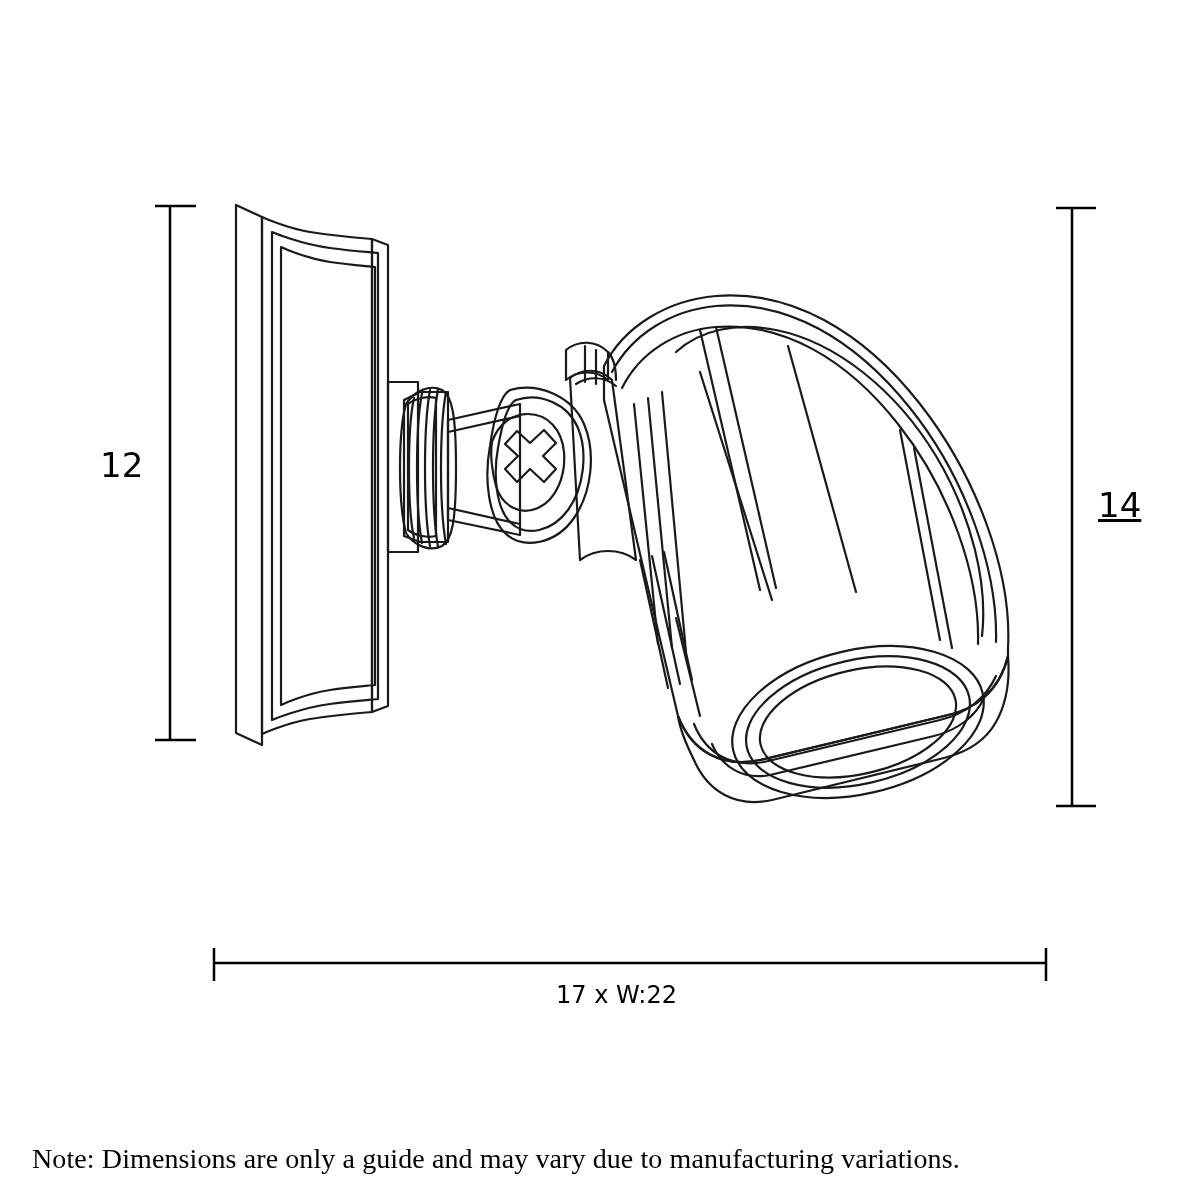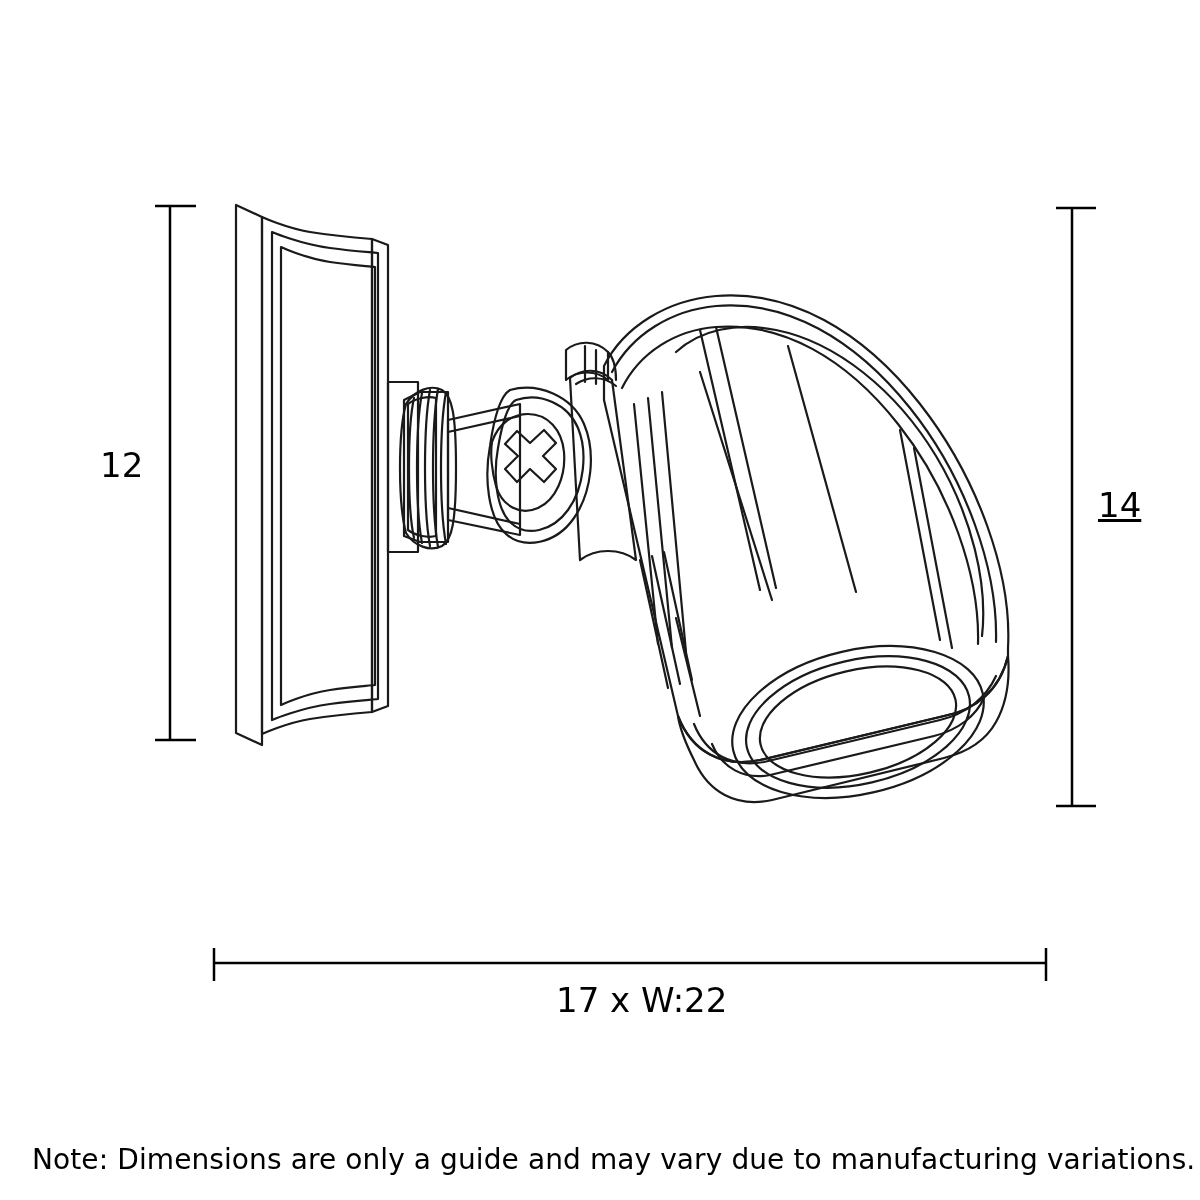--- a/index.html
+++ b/index.html
@@ -39,30 +39,31 @@
     top: 448px;
   }
   #label-height-right {
     left: 1098px;
     top: 488px;
     text-decoration: underline;
   }
   #label-width-bottom {
     left: 556px;
     top: 983px;
-    font-size: 34px;
+    font-size: 24px;
   }
   #note-text {
     position: absolute;
     left: 32px;
     top: 1143px;
     font-size: 28px;
     letter-spacing: 0.1px;
     color: #000;
     white-space: nowrap;
+    font-family: Liberation Serif, serif;
   }
 </style>
 </head>
 <body>
 
 <div id="page">
 
   <svg class="svg-stage" viewBox="0 0 1200 1200" xmlns="http://www.w3.org/2000/svg">
 
     <g fill="none" stroke="#000" stroke-width="2.5">

